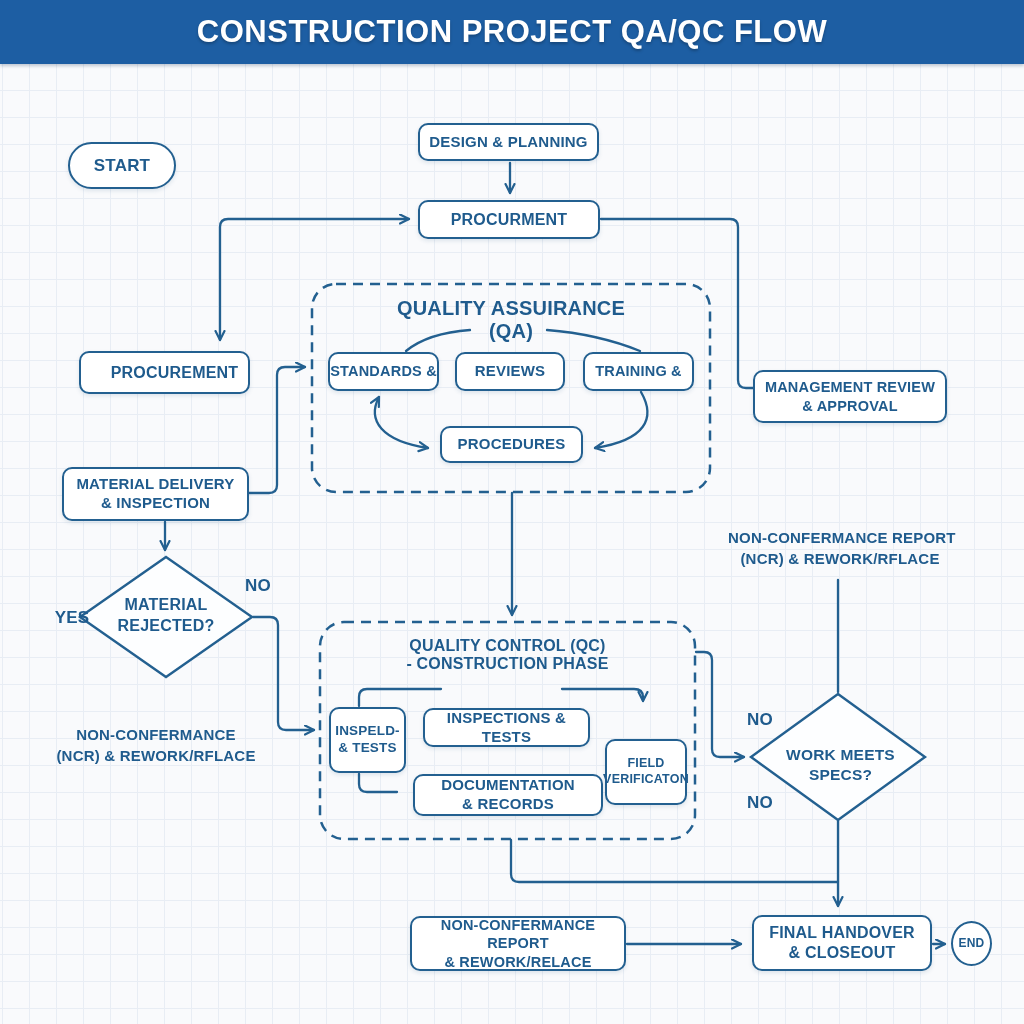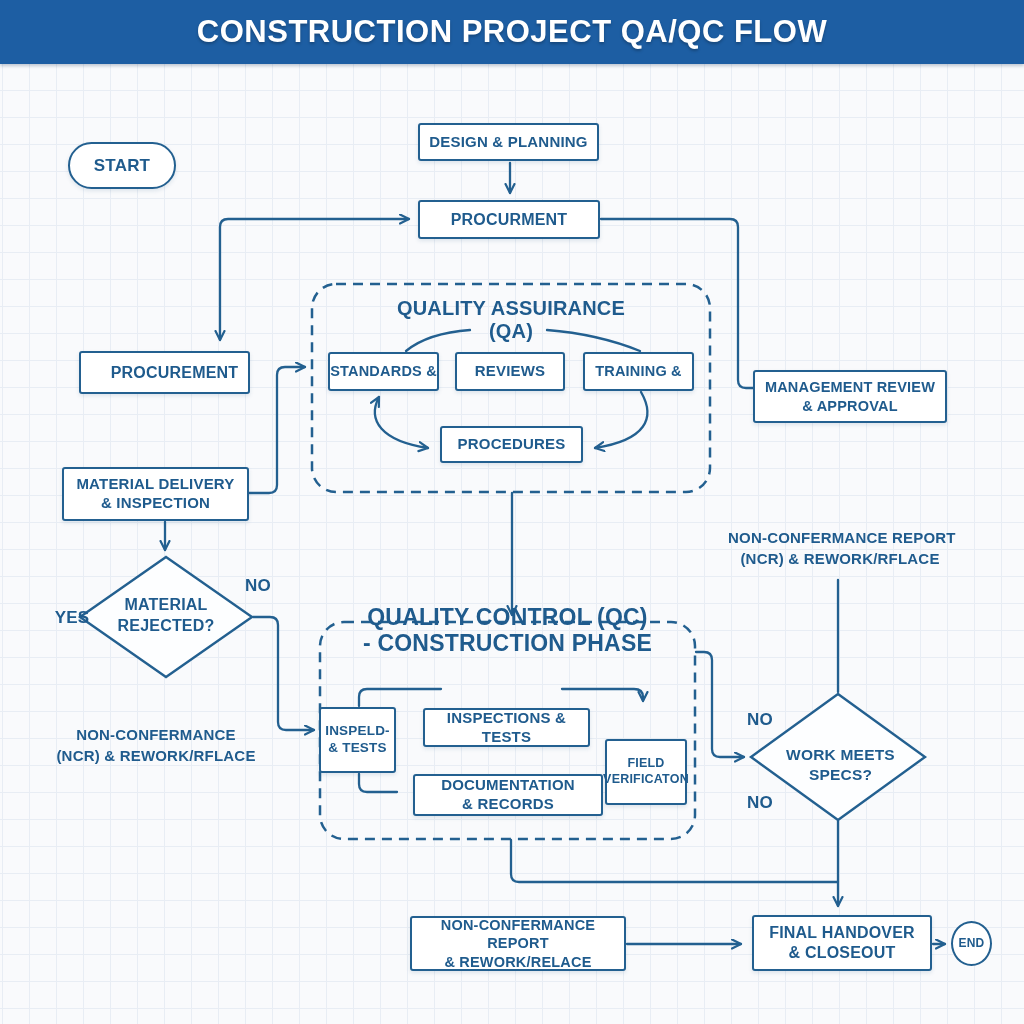--- a/index.html
+++ b/index.html
@@ -16,21 +16,21 @@
   .header{
     position:absolute;left:0;top:0;width:1024px;height:64px;
     background:#1d5ea3;display:flex;align-items:center;justify-content:center;
     box-shadow:0 2px 3px rgba(20,50,90,.25);
   }
   .header .title{
     color:#ffffff;font-weight:bold;font-size:31px;letter-spacing:.5px;
     text-shadow:0 2px 3px rgba(0,0,0,.25);white-space:nowrap;
   }
   .box{
-    position:absolute;background:#ffffff;border:2.5px solid #236090;border-radius:3px;
+    position:absolute;background:#ffffff;border:2.5px solid #236090;border-radius:10px;
     display:flex;flex-direction:column;align-items:center;justify-content:center;
     color:#1f5b8d;font-weight:bold;text-align:center;line-height:1.25;
     box-shadow:0 2px 4px rgba(25,70,115,.12);box-sizing:border-box;
     font-size:15px;letter-spacing:.2px;
   }
   .pill{border-radius:26px;}
   .circle{border-radius:50%;}
   .txt{
     position:absolute;color:#1f5b8d;font-weight:bold;text-align:center;line-height:1.4;
     letter-spacing:.2px;white-space:nowrap;
@@ -155,26 +155,26 @@
 <div class="txt" style="left:36px;top:724px;width:240px;font-size:15px;">
   <div>NON-CONFERMANCE</div>
   <div>(NCR) &amp; REWORK/RFLACE</div>
 </div>
 
 <div class="txt" style="left:728px;top:527px;width:224px;font-size:15px;">
   <div>NON-CONFERMANCE REPORT</div>
   <div>(NCR) &amp; REWORK/RFLACE</div>
 </div>
 
-<div class="txt" style="left:320px;top:604px;width:375px;font-size:23px;line-height:1.15;">
+<div class="txt" style="left:320px;top:637px;width:375px;font-size:16px;line-height:1.15;">
   <div>QUALITY CONTROL (QC)</div>
   <div>- CONSTRUCTION PHASE</div>
 </div>
 
-<div class="box" style="left:319px;top:707px;width:77px;height:66px;font-size:13.5px;">
+<div class="box" style="left:329px;top:707px;width:77px;height:66px;font-size:13.5px;">
   <div>INSPELD-</div>
   <div>&amp; TESTS</div>
 </div>
 <div class="box" style="left:423px;top:708px;width:167px;height:39px;">
   <div>INSPECTIONS &amp; TESTS</div>
 </div>
 <div class="box" style="left:605px;top:707px;width:82px;height:66px;font-size:12.5px;margin-top:32px;">
   <div>FIELD</div>
   <div>VERIFICATON</div>
 </div>

